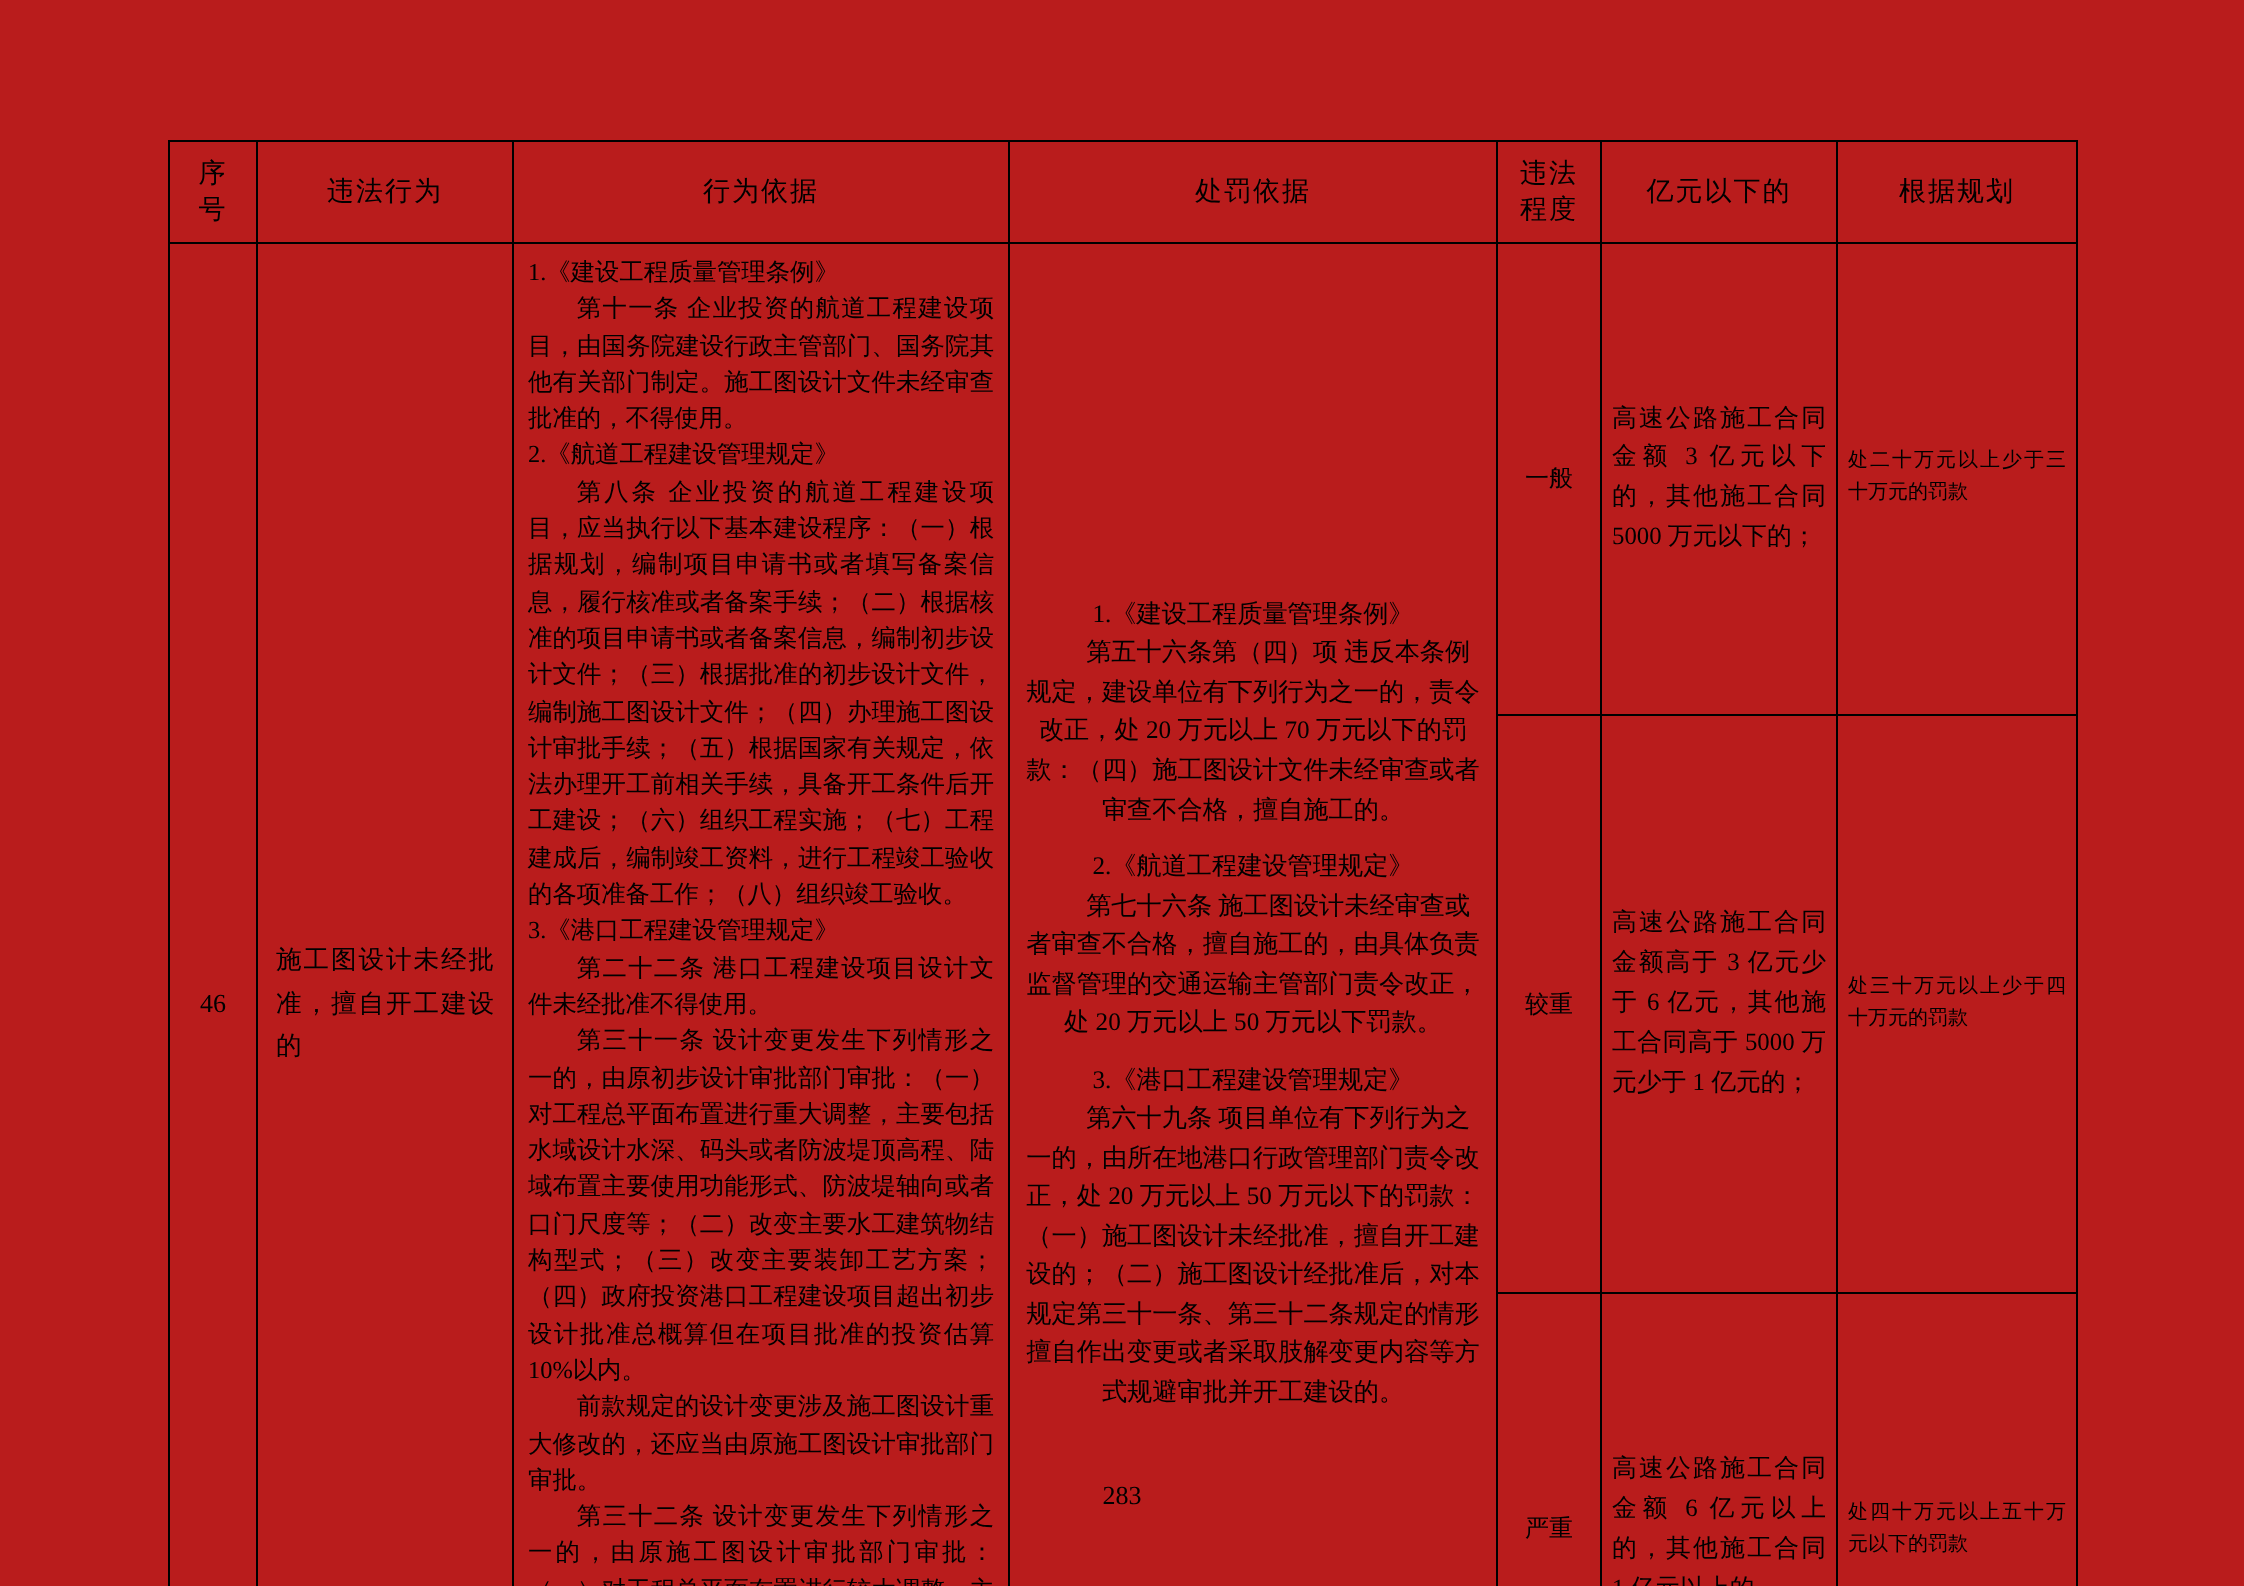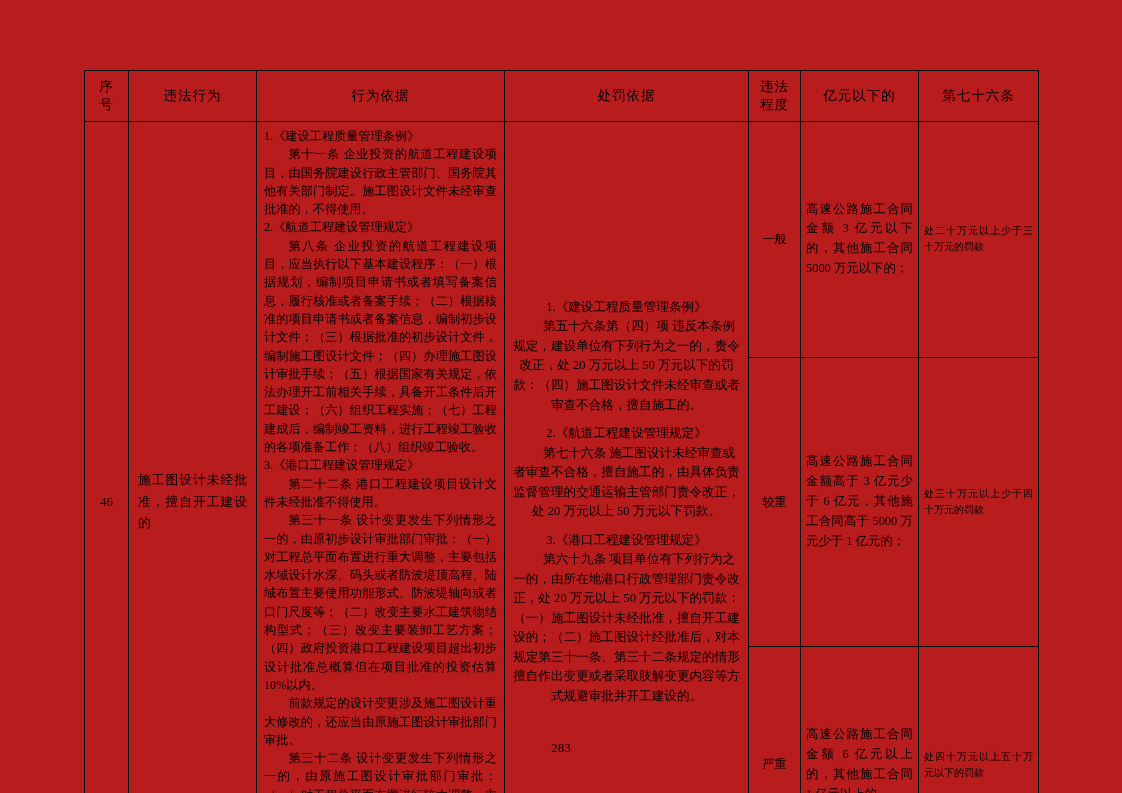--- a/index.html
+++ b/index.html
@@ -149,21 +149,21 @@
         <tr>
           <td>序 号</td>
           <td>违法行为</td>
           <td>行为依据</td>
           <td>处罚依据</td>
           <td>
             <span class="hdr-two-line">违法</span>
             <span class="hdr-two-line">程度</span>
           </td>
           <td>亿元以下的</td>
-          <td>第七十六条</td>
+          <td>根据规划</td>
         </tr>
       </thead>
       <tbody>
         <tr>
           <td class="seq-cell" rowspan="3">46</td>
           <td class="body-cell" rowspan="3">
             <div class="act-cell-text">施工图设计未经批准，擅自开工建设的</div>
           </td>
           <td class="body-cell" rowspan="3">
             <div class="basis-inner">
@@ -174,21 +174,21 @@
               <p class="para-flat">3.《港口工程建设管理规定》</p>
               <p class="para">第二十二条 港口工程建设项目设计文件未经批准不得使用。</p>
               <p class="para">第三十一条 设计变更发生下列情形之一的，由原初步设计审批部门审批：（一）对工程总平面布置进行重大调整，主要包括水域设计水深、码头或者防波堤顶高程、陆域布置主要使用功能形式、防波堤轴向或者口门尺度等；（二）改变主要水工建筑物结构型式；（三）改变主要装卸工艺方案；（四）政府投资港口工程建设项目超出初步设计批准总概算但在项目批准的投资估算10%以内。</p>
               <p class="para">前款规定的设计变更涉及施工图设计重大修改的，还应当由原施工图设计审批部门审批。</p>
               <p class="para">第三十二条 设计变更发生下列情形之一的，由原施工图设计审批部门审批：（一）对工程总平面布置进行较大调整，主要包括水域主要布置形式、陆域辅助生产区主要布置形式等；（二）调整主要生产建筑物结构型式；（三）调整主要装卸工艺设备配置规模。</p>
             </div>
           </td>
           <td class="center-mid" rowspan="3">
             <div class="punish-inner">
               <p class="para-flat">1.《建设工程质量管理条例》</p>
-              <p class="para">第五十六条第（四）项 违反本条例规定，建设单位有下列行为之一的，责令改正，处 20 万元以上 50 万元以下的罚款：（四）施工图设计文件未经审查或者审查不合格，擅自施工的。</p>
+              <p class="para">第五十六条第（四）项 违反本条例规定，建设单位有下列行为之一的，责令改正，处 20 万元以上 70 万元以下的罚款：（四）施工图设计文件未经审查或者审查不合格，擅自施工的。</p>
               <p class="para-flat">2.《航道工程建设管理规定》</p>
               <p class="para">第七十六条 施工图设计未经审查或者审查不合格，擅自施工的，由具体负责监督管理的交通运输主管部门责令改正，处 20 万元以上 50 万元以下罚款。</p>
               <p class="para-flat">3.《港口工程建设管理规定》</p>
               <p class="para">第六十九条 项目单位有下列行为之一的，由所在地港口行政管理部门责令改正，处 20 万元以上 50 万元以下的罚款：（一）施工图设计未经批准，擅自开工建设的；（二）施工图设计经批准后，对本规定第三十一条、第三十二条规定的情形擅自作出变更或者采取肢解变更内容等方式规避审批并开工建设的。</p>
             </div>
           </td>
           <td class="degree-cell">一般</td>
           <td class="detail-cell">高速公路施工合同金额 3 亿元以下的，其他施工合同 5000 万元以下的；</td>
           <td class="standard-cell">处二十万元以上少于三十万元的罚款</td>
         </tr>

